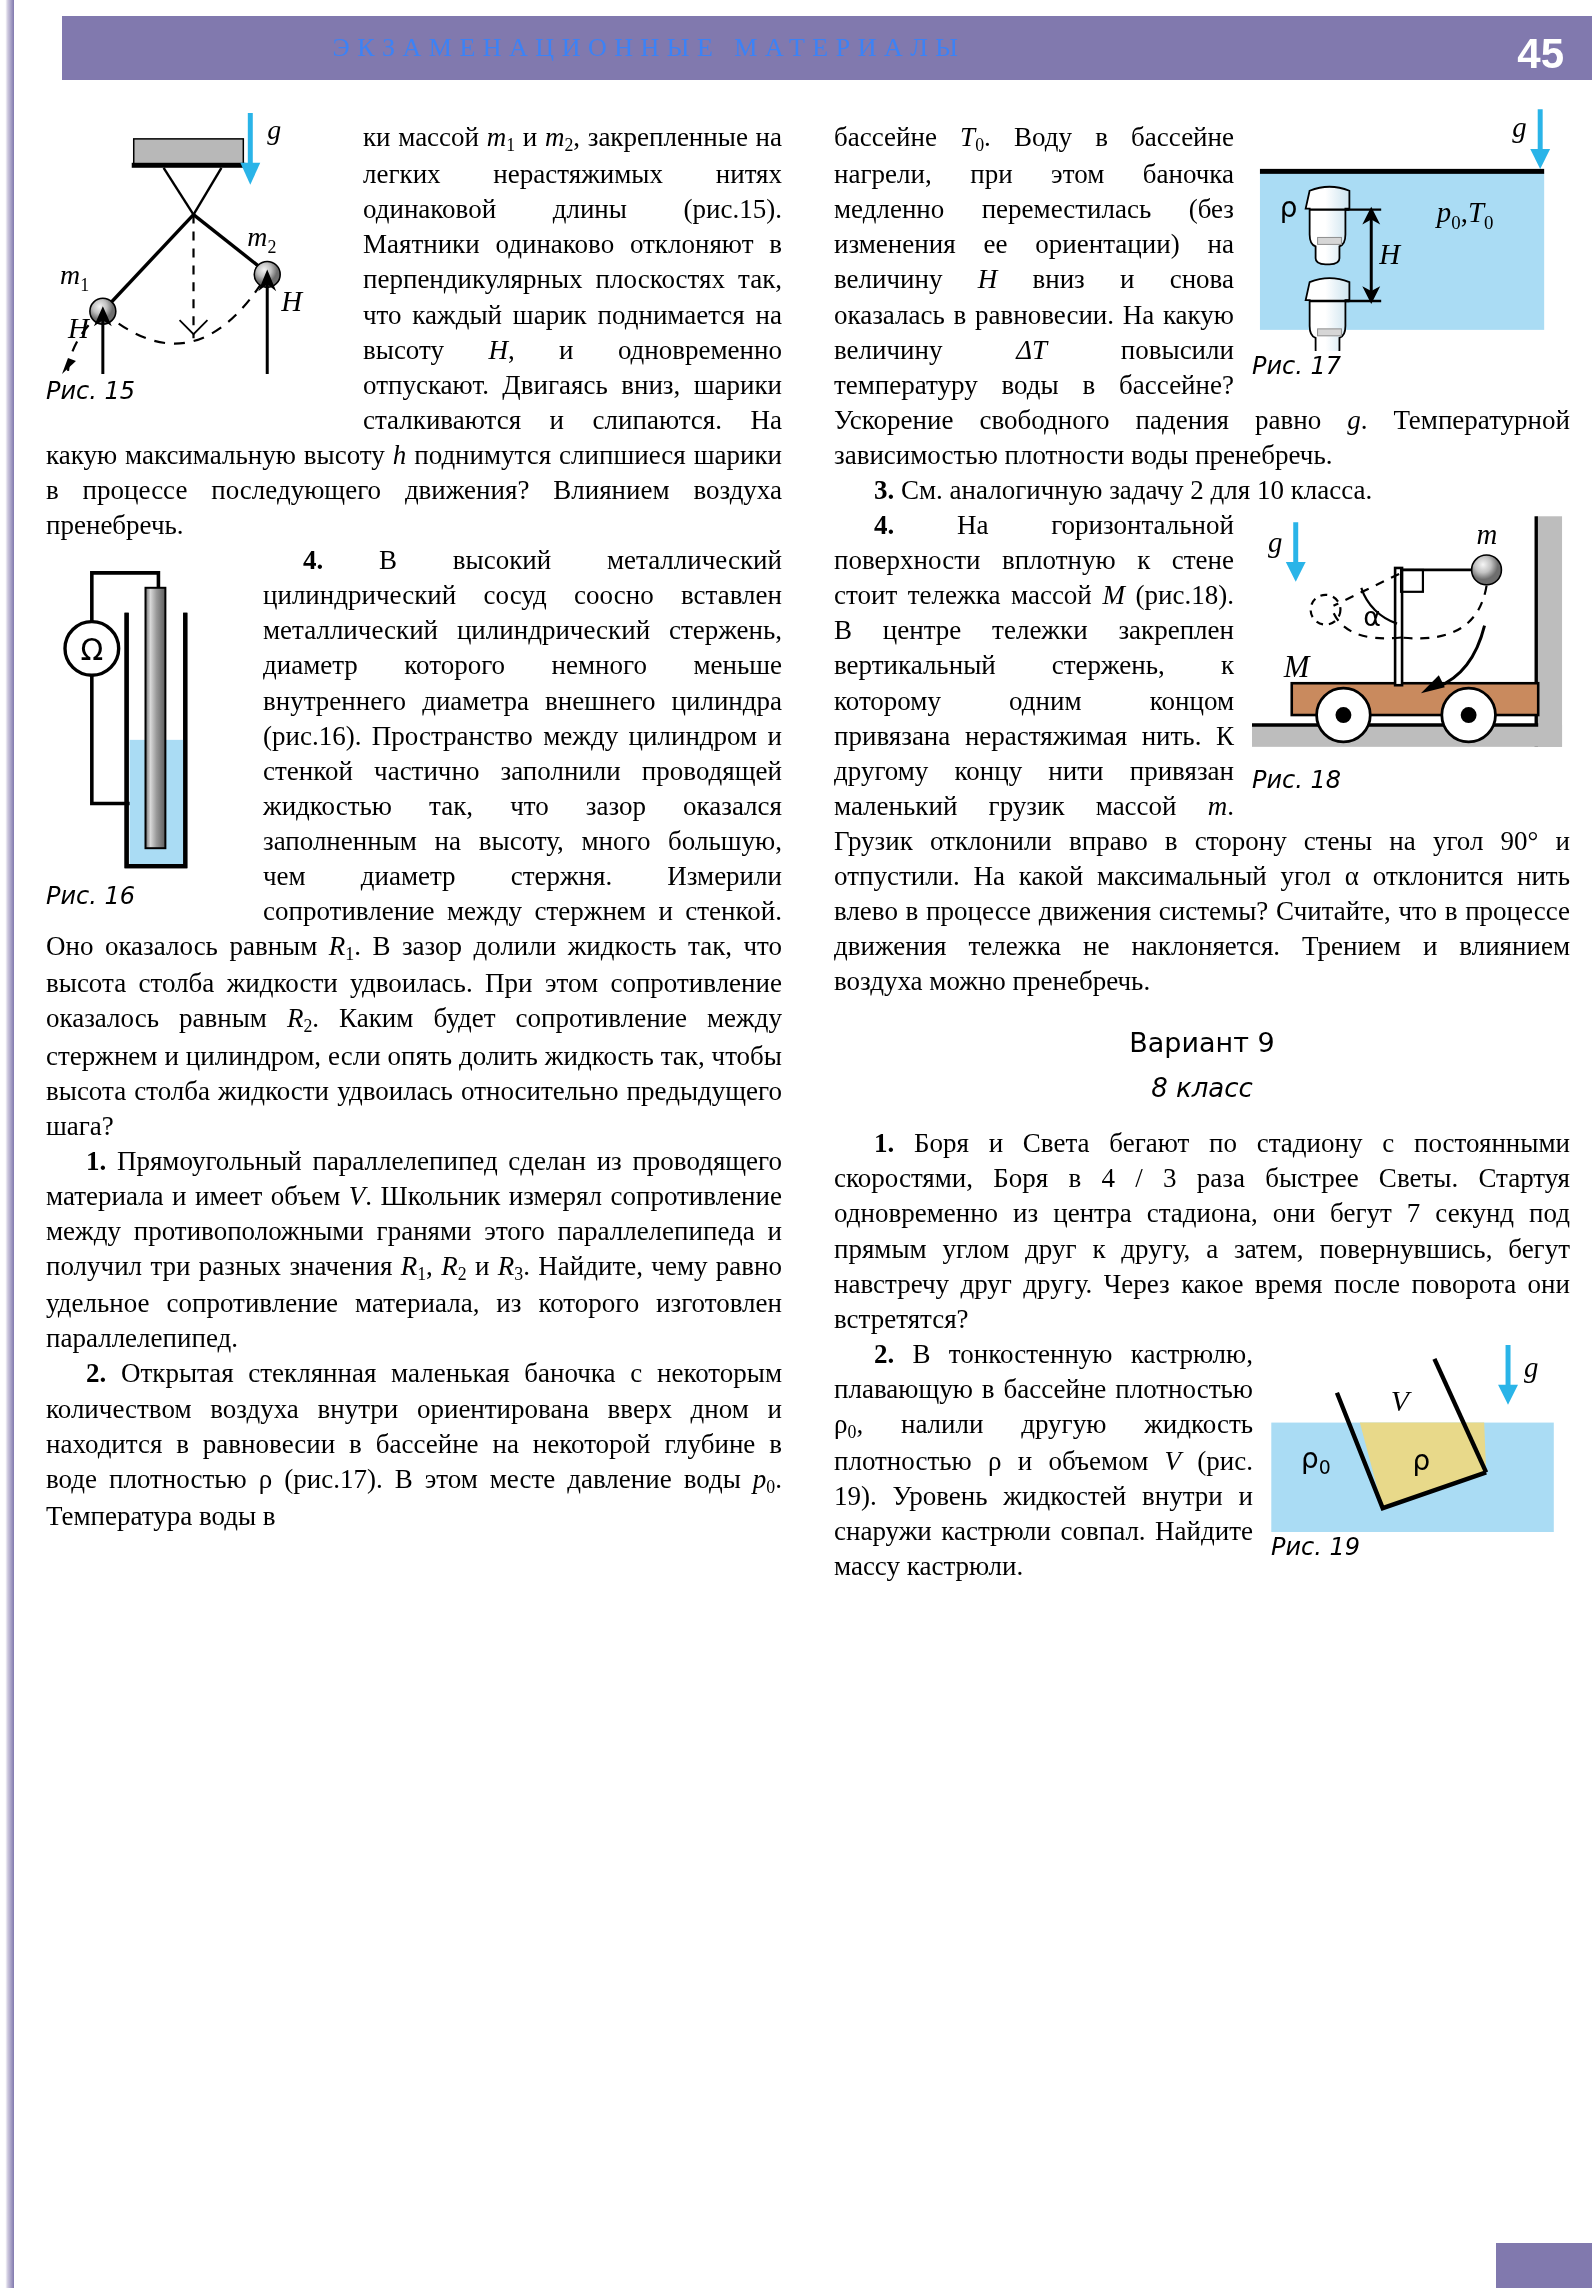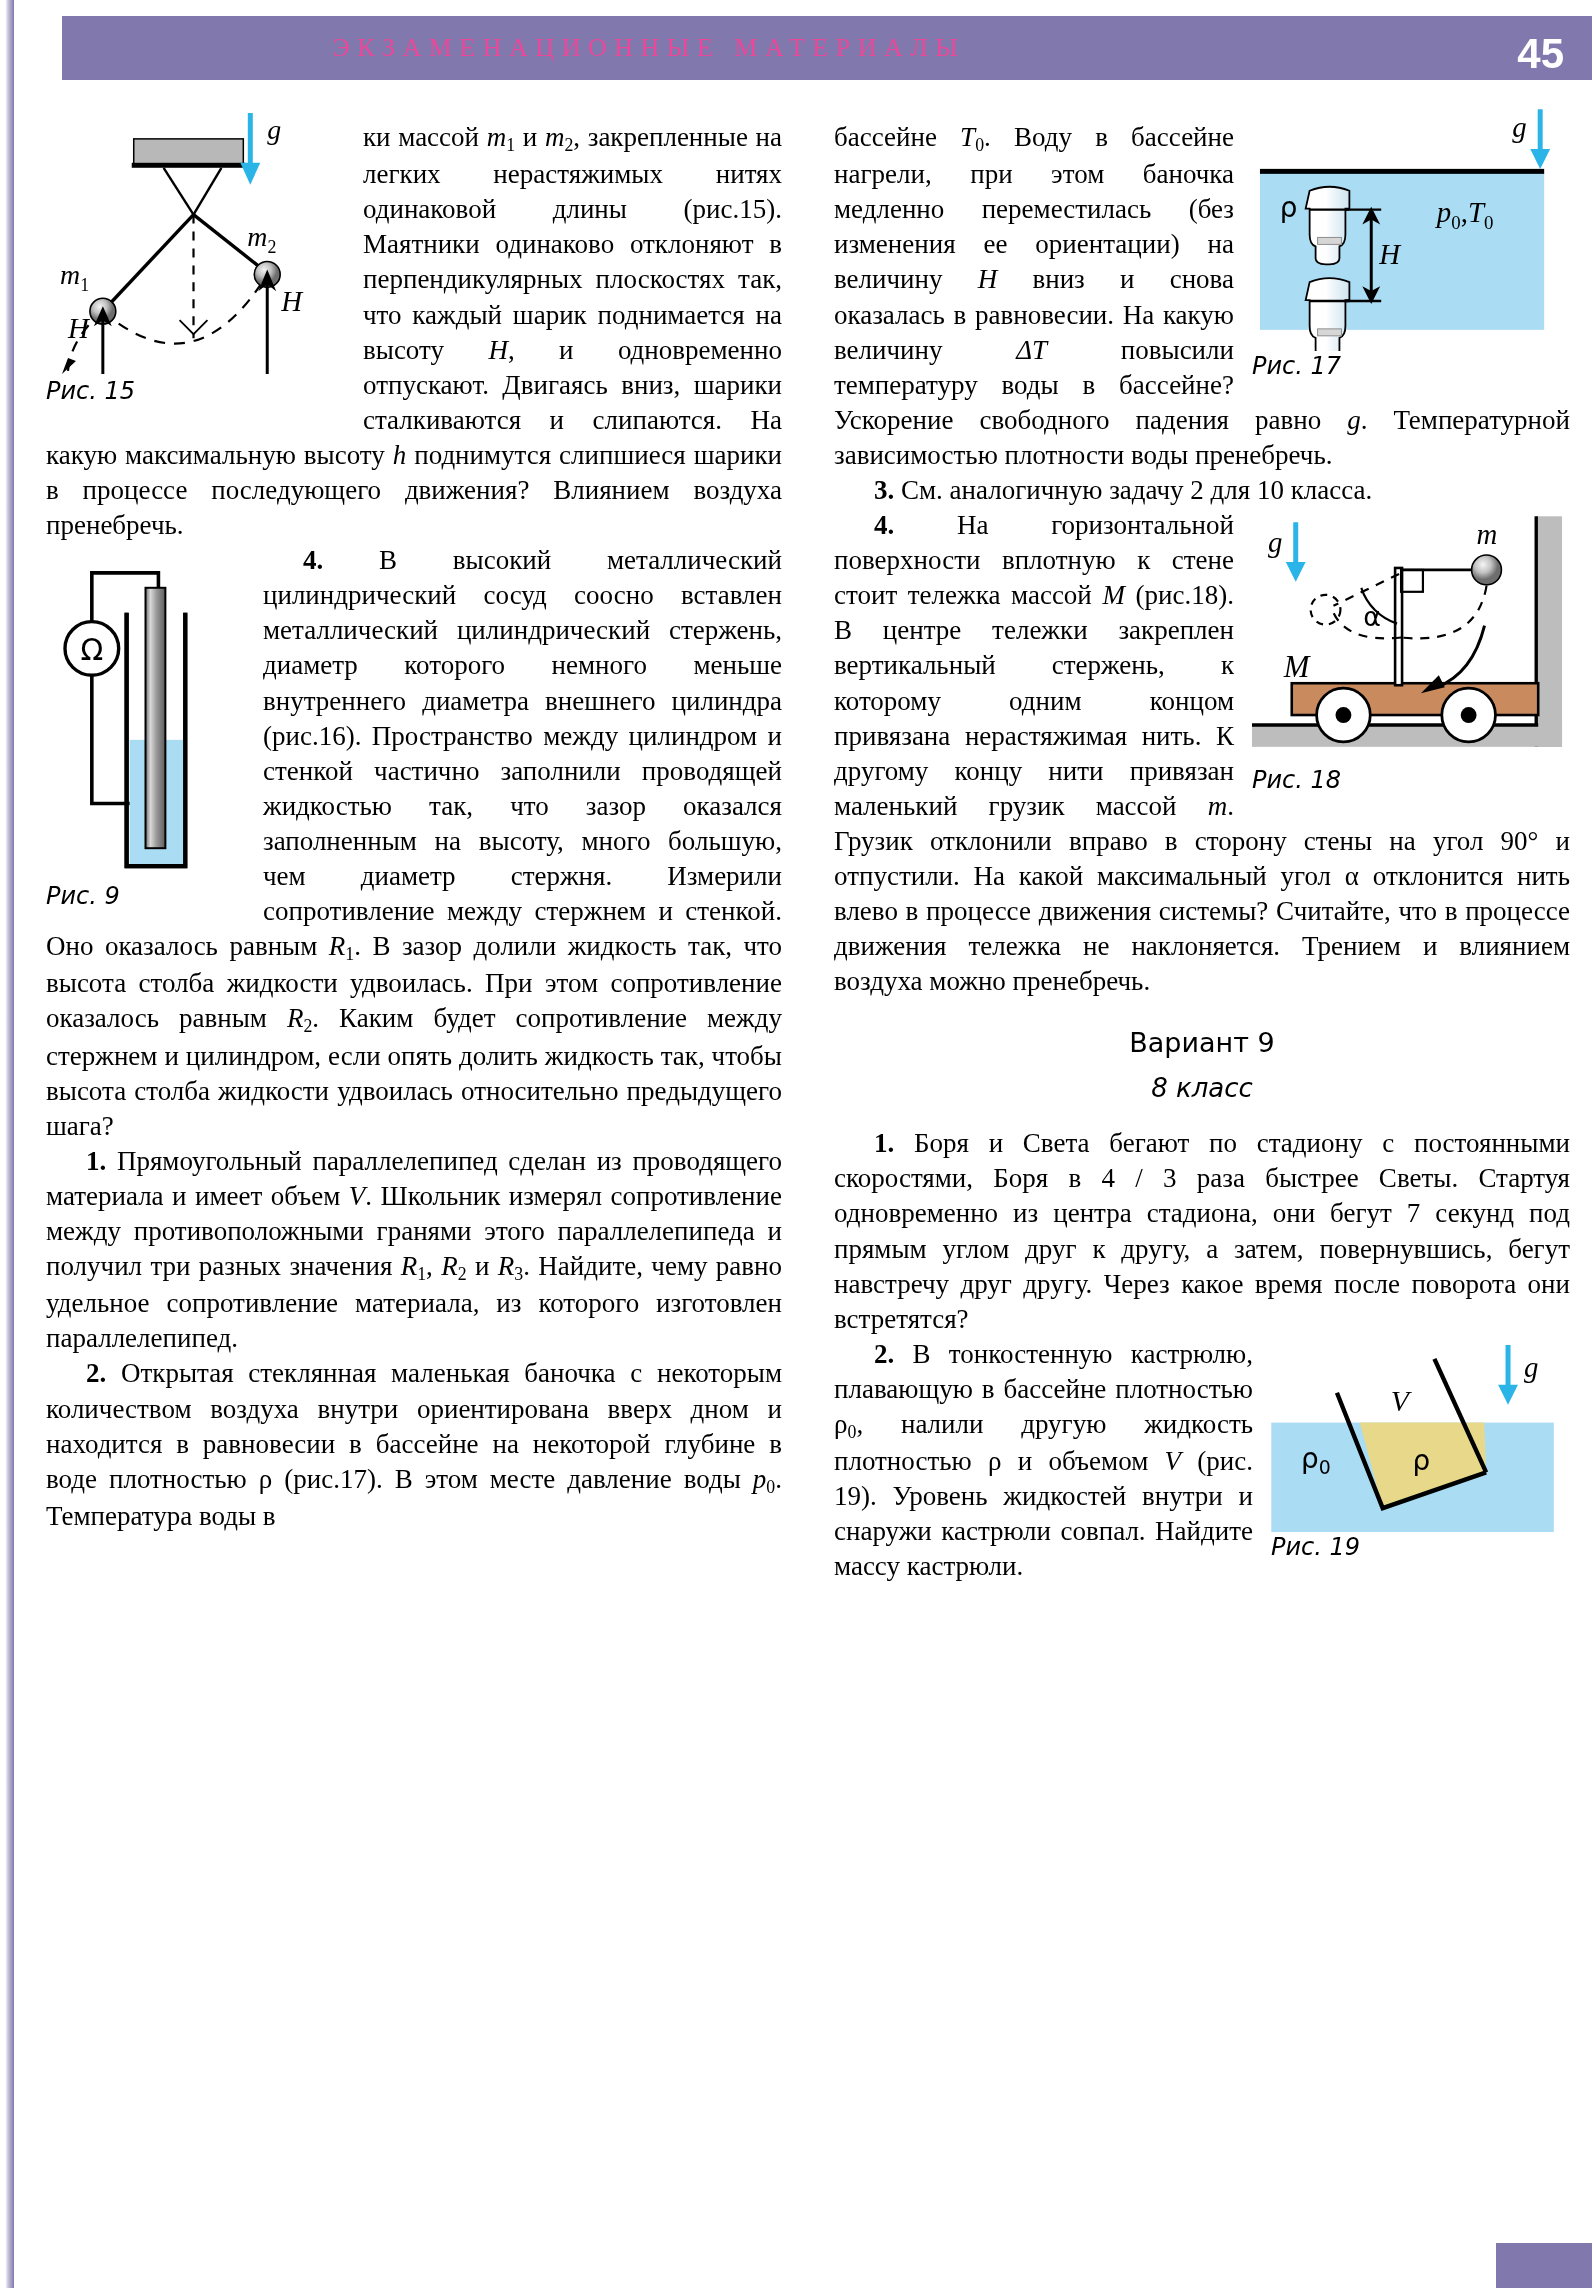--- a/index.html
+++ b/index.html
@@ -17,21 +17,21 @@
     background:linear-gradient(to right,#ffffff 0%,#ffffff 38%,#cfcadf 55%,#8179ae 100%);
   }
   
   #header-band{
     position:absolute;left:62px;top:16px;width:1530px;height:64px;
     background:#8179ae;
   }
   #header-title{
     position:absolute;left:62px;top:16px;width:1174px;height:64px;
     display:flex;align-items:center;justify-content:center;
-    color:#ec4899;font-size:26px;letter-spacing:7.5px;font-weight:400;
+    color:#3b82f6;font-size:26px;letter-spacing:7.5px;font-weight:400;
     font-family:"Liberation Serif","DejaVu Serif",serif;
   }
   #page-number{
     position:absolute;right:28px;top:16px;height:76px;
     display:flex;align-items:center;
     color:#ffffff;font-size:42px;font-weight:700;
     font-family:"Liberation Sans","DejaVu Sans",sans-serif;
   }
   
   #bottom-accent{
@@ -152,21 +152,21 @@
       <text x="46" y="108" text-anchor="middle" font-family="DejaVu Sans, sans-serif" font-size="30">Ω</text>
 
       <path d="M81 60 L81 315 L140 315 L140 60" fill="none" stroke="#000" stroke-width="4.2"></path>
 
       <rect x="84" y="188" width="54" height="125" fill="#aadcf4"></rect>
 
       <path d="M81 60 L81 315 L140 315 L140 60" fill="none" stroke="#000" stroke-width="4.2"></path>
 
       <rect x="100" y="35" width="20" height="262" fill="url(#rodg16)" stroke="#000" stroke-width="2"></rect>
     </svg>
-    <div class="cap">Рис. 9</div>
+    <div class="cap">Рис. 16</div>
   </div>
 
   <p class="para"><span class="numlbl">4.</span><span> В высокий металлический цилиндрический сосуд соосно вставлен металлический цилиндрический стержень, диаметр которого немного меньше внутреннего диаметра внешнего цилиндра (рис.16). Пространство между цилиндром и стенкой частично заполнили проводящей жидкостью так, что зазор оказался заполненным на высоту, много большую, чем диаметр стержня. Измерили сопротивление между стержнем и стенкой. Оно оказалось равным </span><span class="mi">R</span><sub>1</sub><span>. В зазор долили жидкость так, что высота столба жидкости удвоилась. При этом сопротивление оказалось равным </span><span class="mi">R</span><sub>2</sub><span>. Каким будет сопротивление между стержнем и цилиндром, если опять долить жидкость так, чтобы высота столба жидкости удвоилась относительно предыдущего шага?</span></p>
 
   <div style="clear:both;"></div>
 
 
   <p class="para"><span class="numlbl">1.</span><span> Прямоугольный параллелепипед сделан из проводящего материала и имеет объем </span><span class="mi">V</span><span>. Школьник измерял сопротивление между противоположными гранями этого параллелепипеда и получил три разных значения </span><span class="mi">R</span><sub>1</sub><span>, </span><span class="mi">R</span><sub>2</sub><span> и </span><span class="mi">R</span><sub>3</sub><span>. Найдите, чему равно удельное сопротивление материала, из которого изготовлен параллелепипед.</span></p>
 
   <p class="para"><span class="numlbl">2.</span><span> Открытая стеклянная маленькая баночка с некоторым количеством воздуха внутри ориентирована вверх дном и находится в равновесии в бассейне на некоторой глубине в воде плотностью </span><span>ρ</span><span> (рис.17). В этом месте давление воды </span><span class="mi">p</span><sub>0</sub><span>. Температура воды в</span></p>

